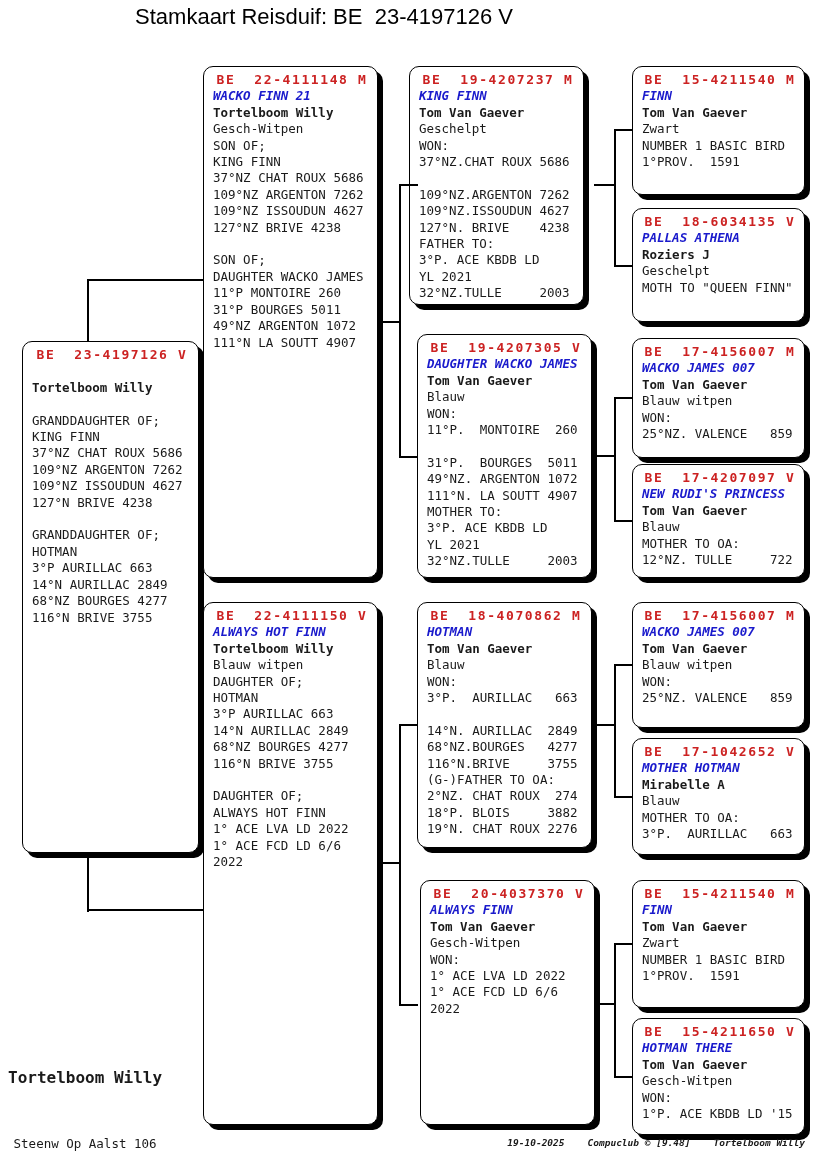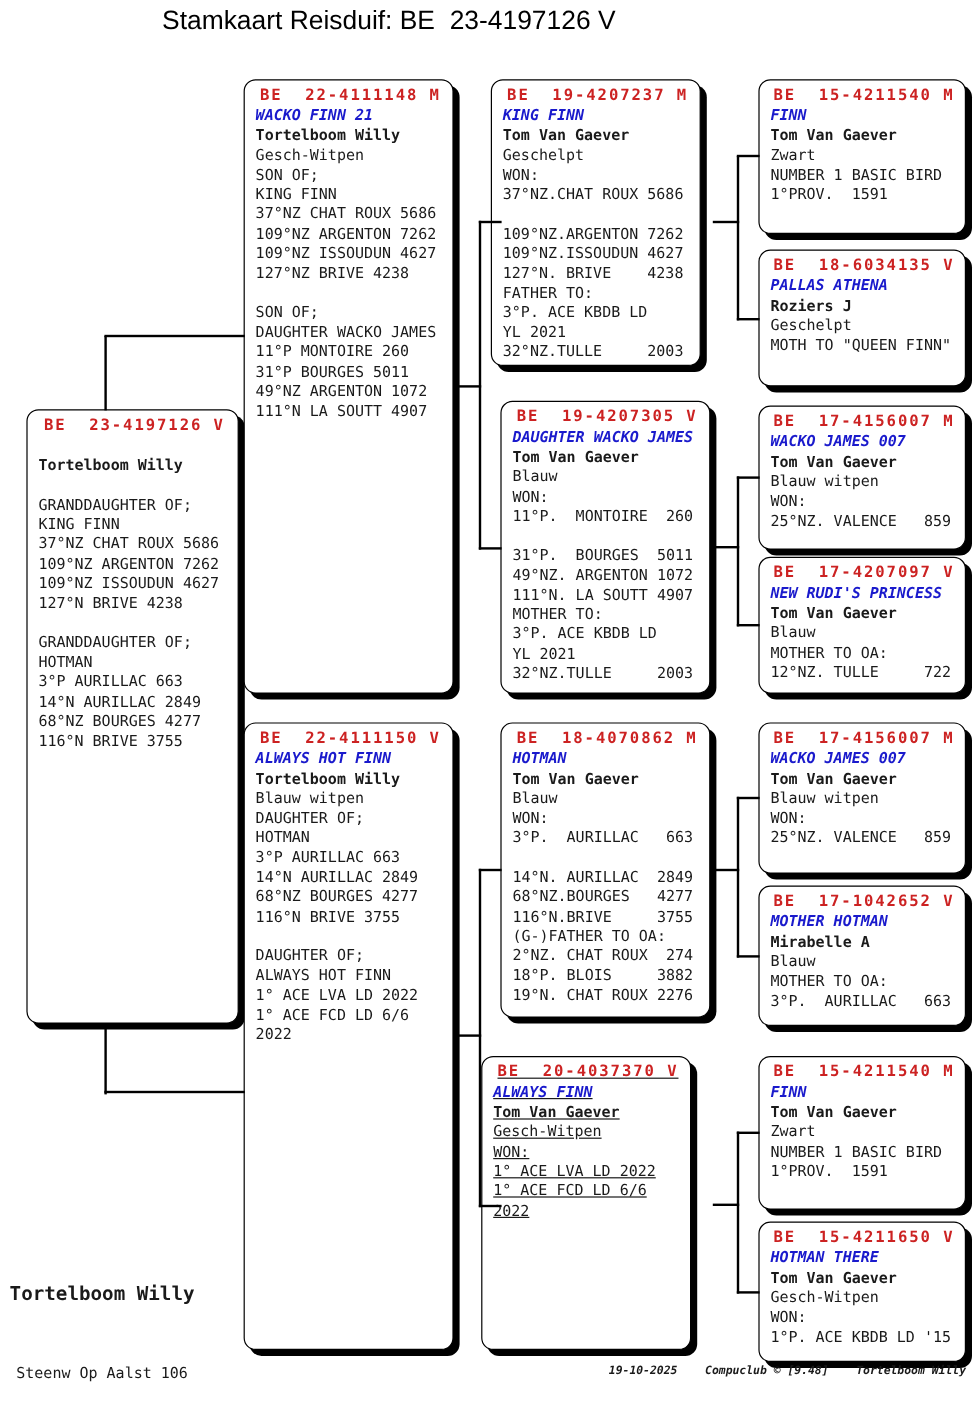--- a/index.html
+++ b/index.html
@@ -168,21 +168,21 @@
         <div class="row plain">3°P.  AURILLAC   663</div>
         <div class="row blank"> </div>
         <div class="row plain">14°N. AURILLAC  2849</div>
         <div class="row plain">68°NZ.BOURGES   4277</div>
         <div class="row plain">116°N.BRIVE     3755</div>
         <div class="row plain">(G-)FATHER TO OA:</div>
         <div class="row plain">2°NZ. CHAT ROUX  274</div>
         <div class="row plain">18°P. BLOIS     3882</div>
         <div class="row plain">19°N. CHAT ROUX 2276</div>
       </div>
-      <div class="pbox" style="left: 401px; top: 880px; width: 175px; height: 245px; text-decoration: underline;">
+      <div class="pbox" style="left: 420px; top: 880px; width: 175px; height: 245px;">
         <div class="row ring">BE  20-4037370 V</div>
         <div class="row name">ALWAYS FINN</div>
         <div class="row owner">Tom Van Gaever</div>
         <div class="row plain">Gesch-Witpen</div>
         <div class="row plain">WON:</div>
         <div class="row plain">1° ACE LVA LD 2022</div>
         <div class="row plain">1° ACE FCD LD 6/6</div>
         <div class="row plain">2022</div>
       </div>
       <div class="pbox" style="left: 632px; top: 66px; width: 173px; height: 129px;">

